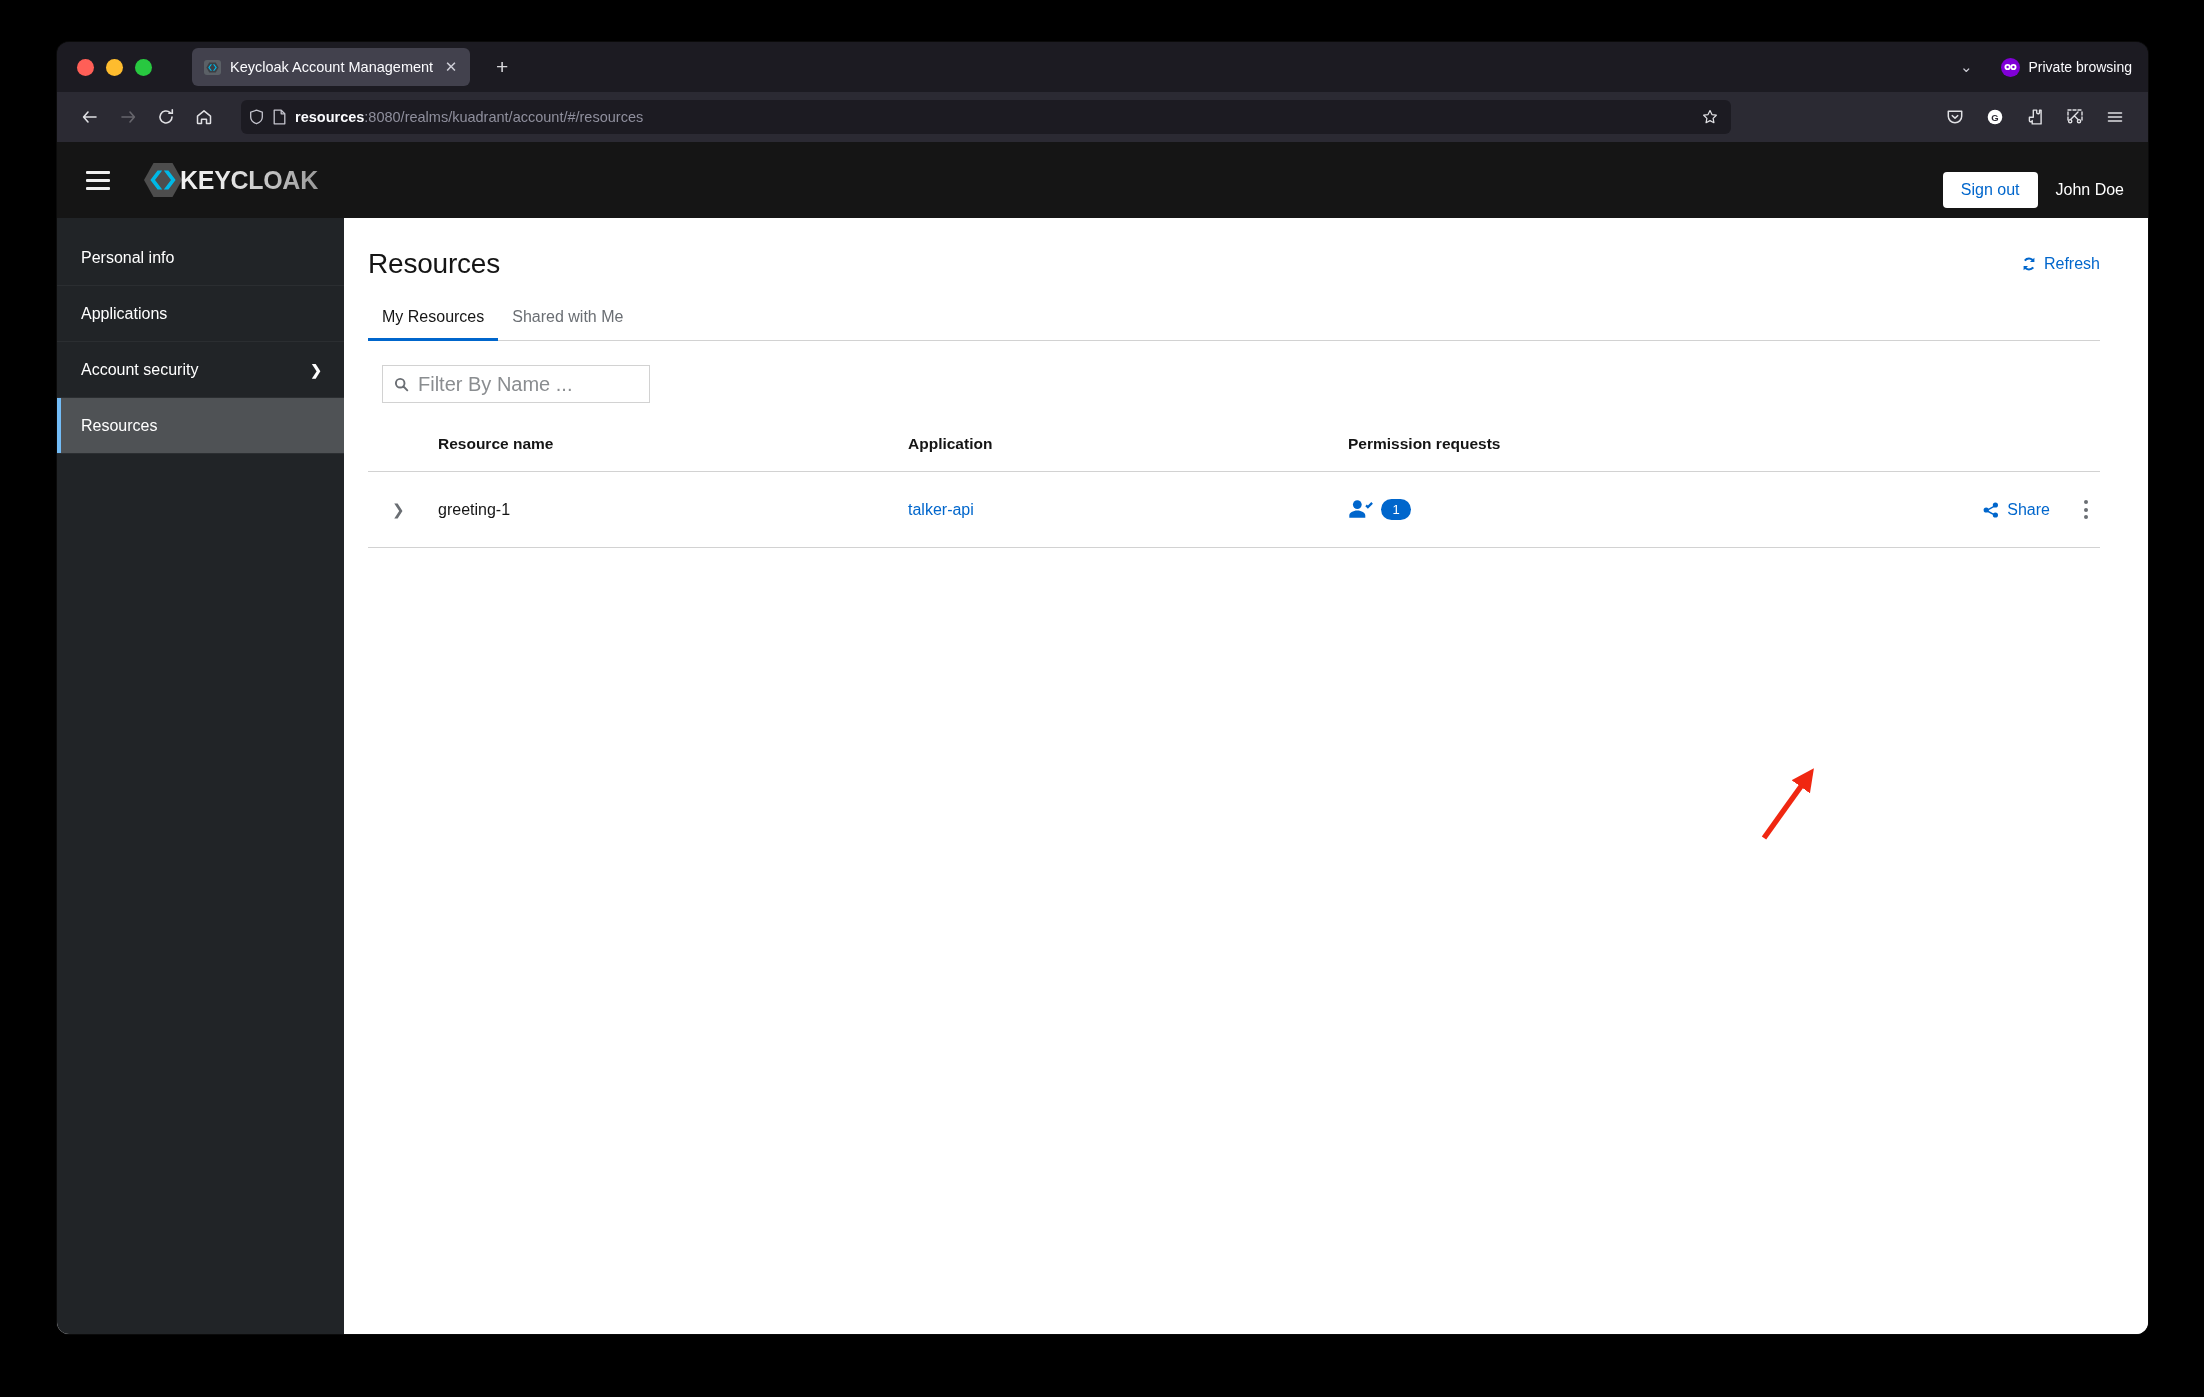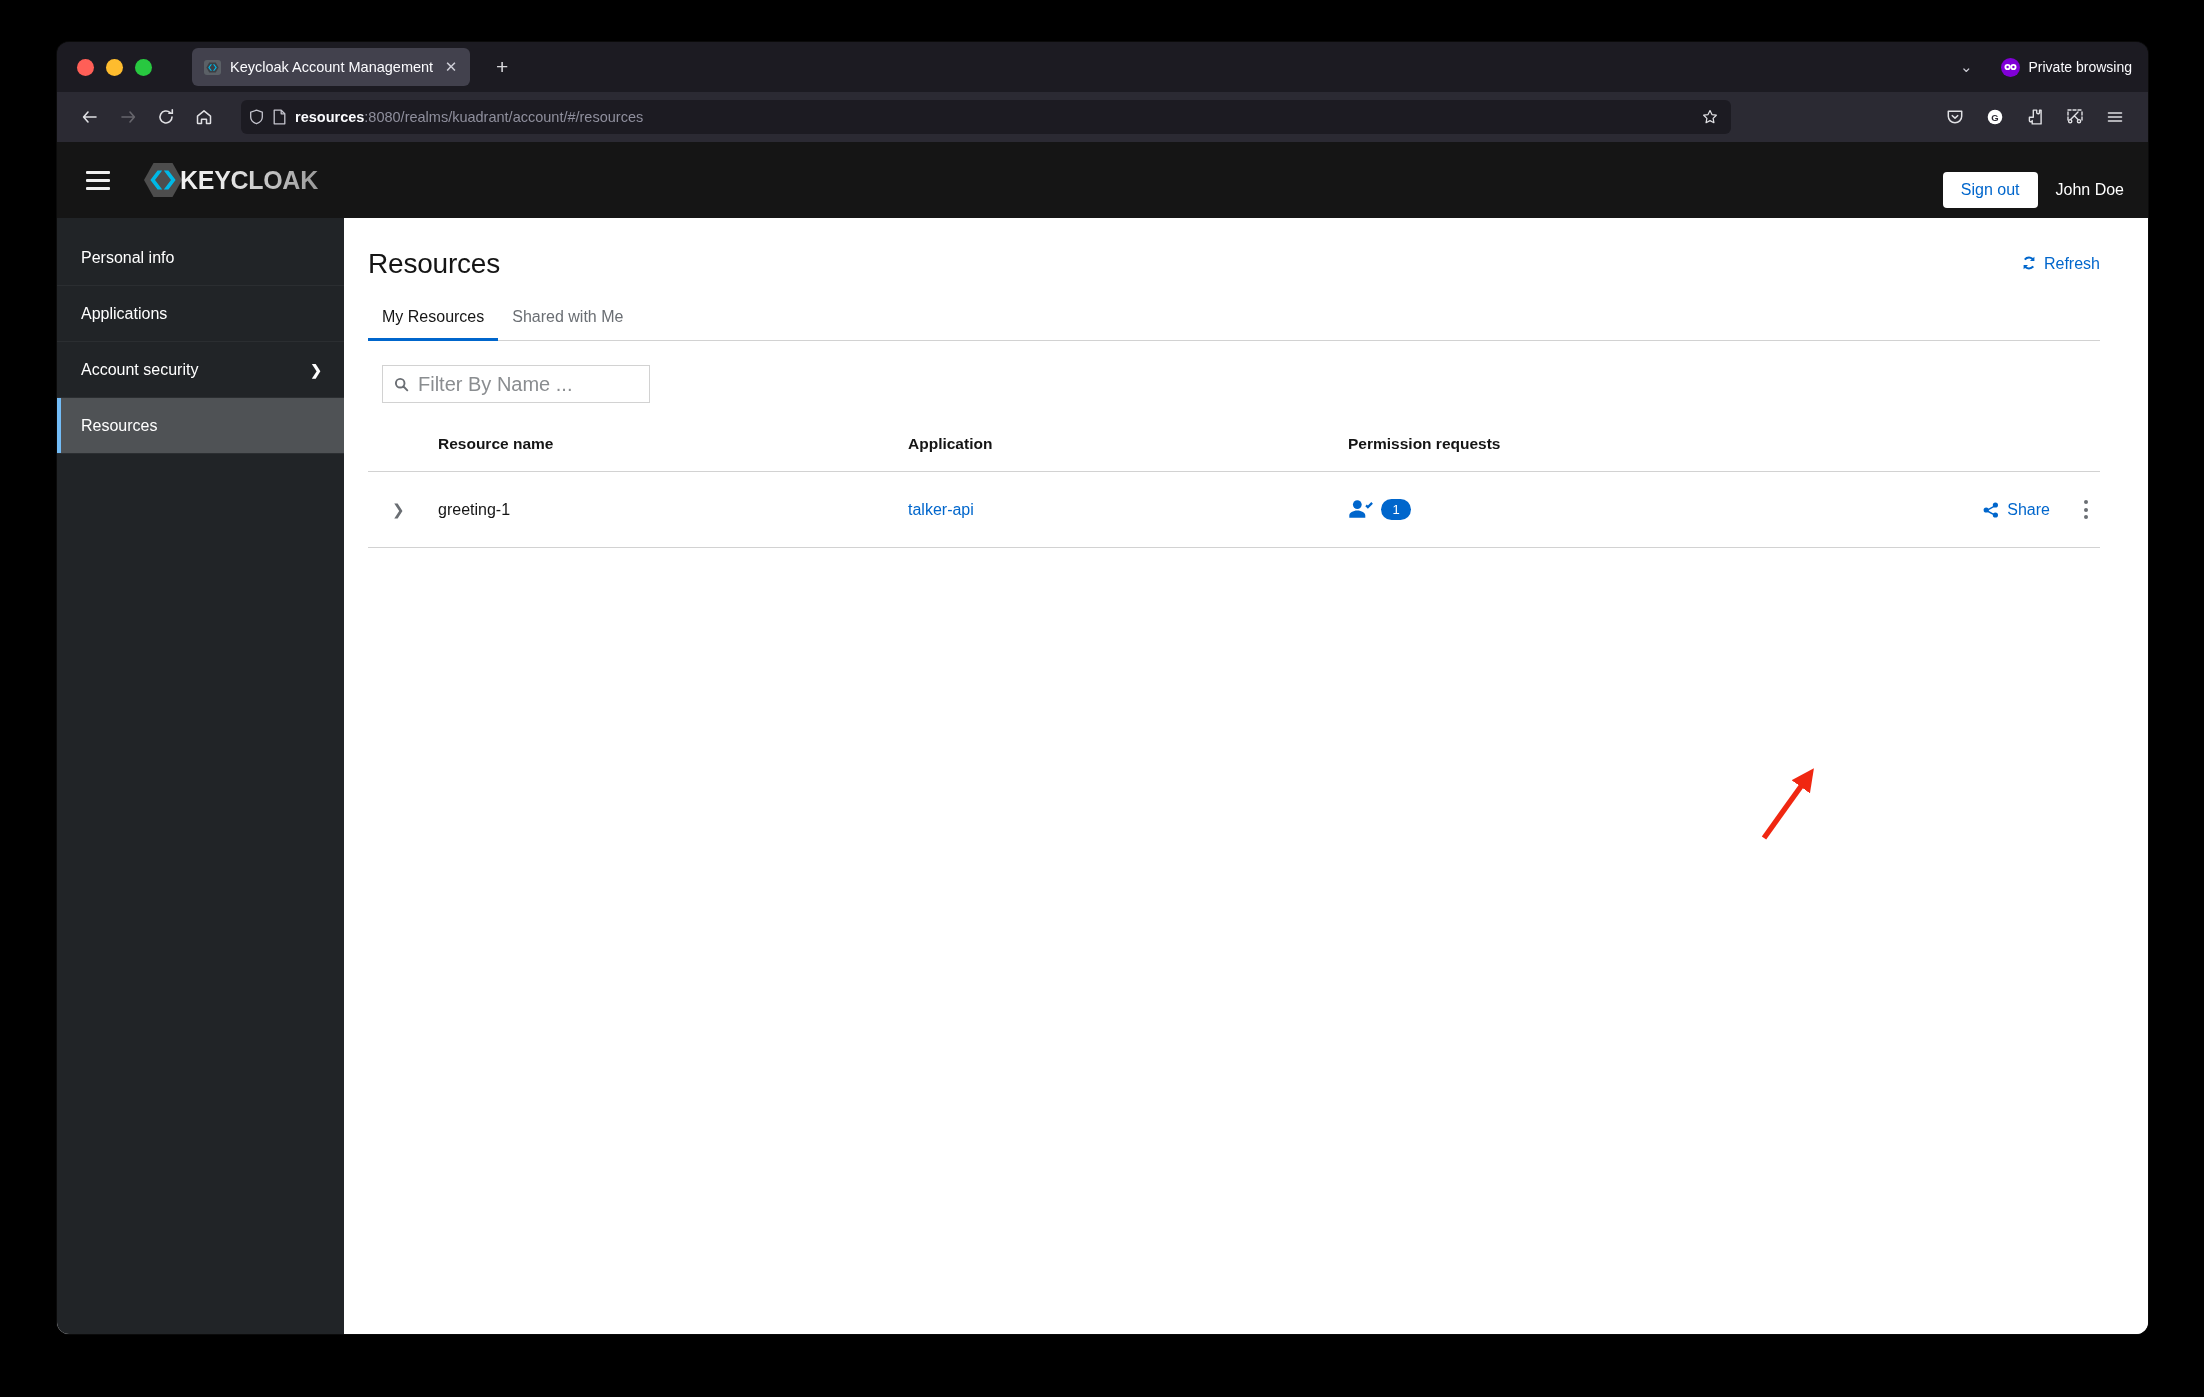--- a/index.html
+++ b/index.html
@@ -229,21 +229,21 @@
   .page-head {
     display: flex;
     align-items: center;
     padding: 30px 0 28px 0;
   }
   .page-title { font-size: 28px; color: #151515; font-weight: 400; letter-spacing: -0.2px; }
   .refresh-link {
     margin-left: auto;
     color: #0066cc;
     font-size: 16px;
-    display: flex; gap: 7px;
+    display: flex; align-items: center; gap: 7px;
     cursor: pointer;
   }
 
   .tabs {
     display: flex;
     border-bottom: 1px solid #d2d2d2;
     gap: 0;
   }
   .tab-item {
     padding: 0 14px 14px 14px;

